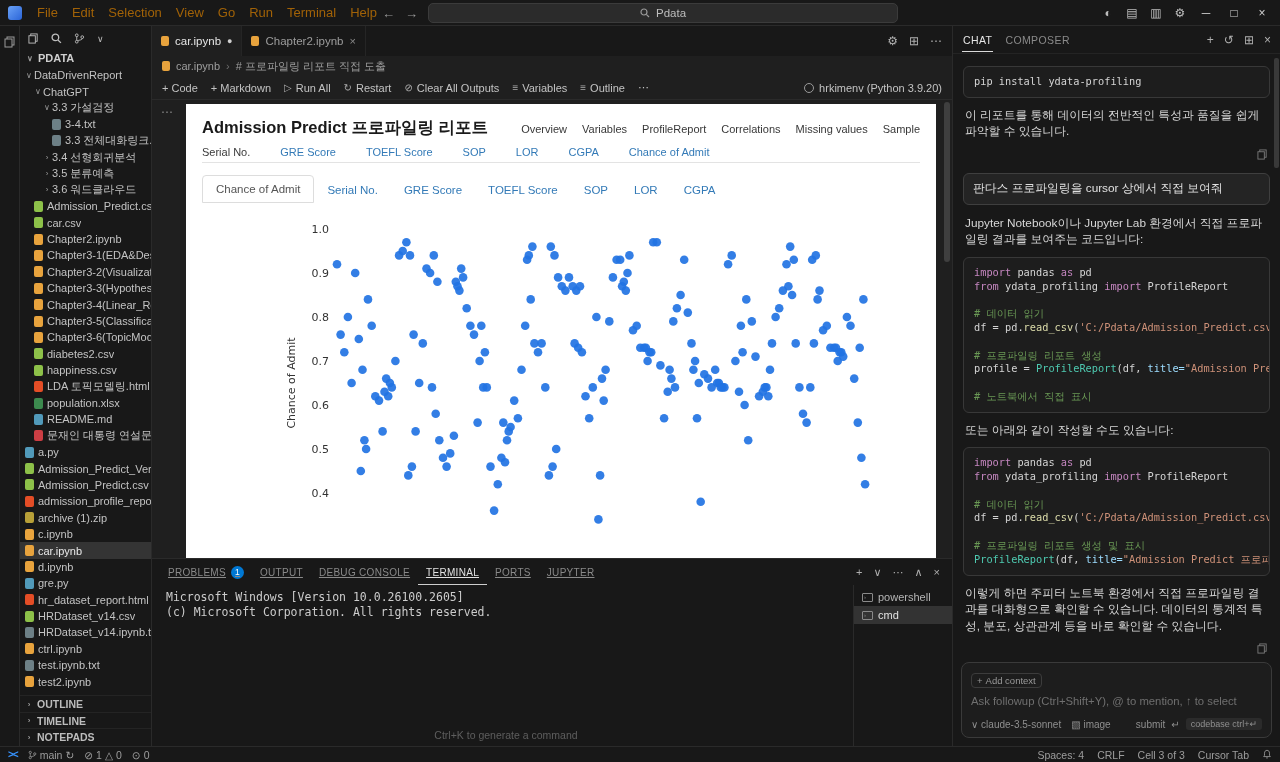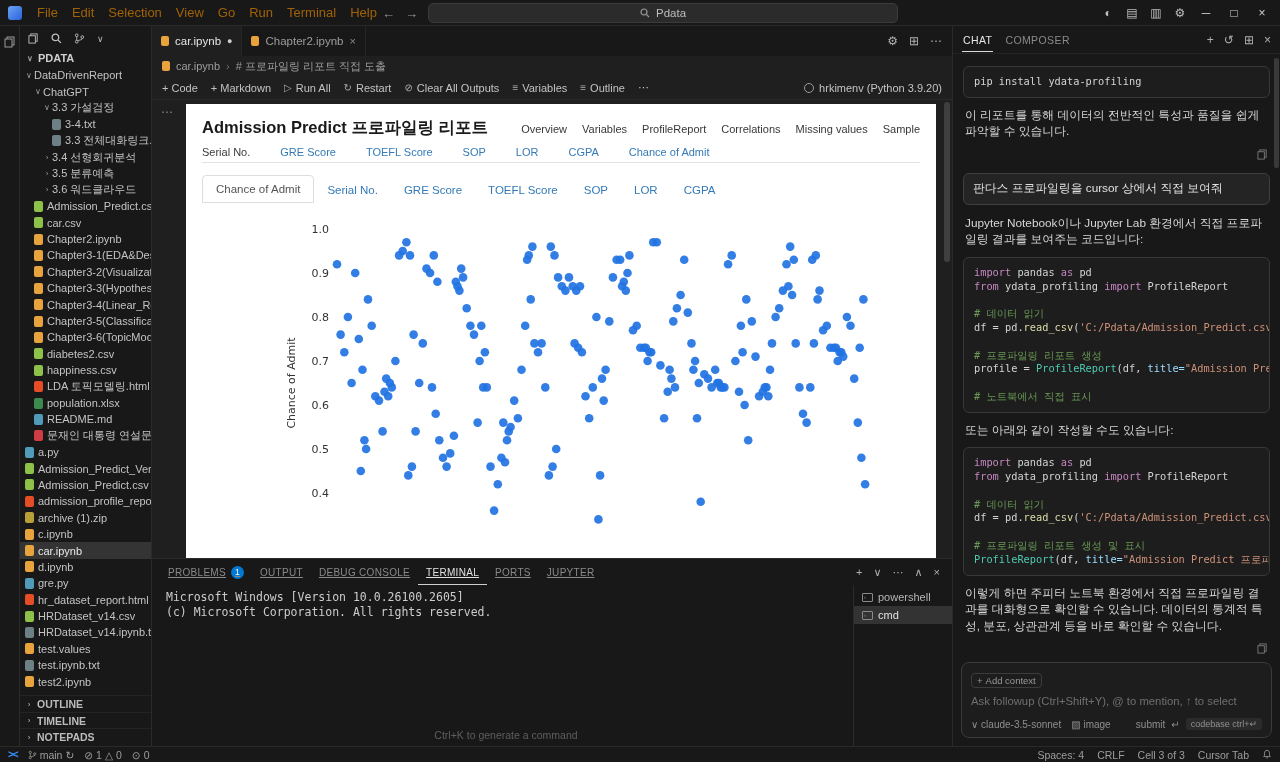--- a/index.html
+++ b/index.html
@@ -328,21 +328,21 @@
           <div class="trow" style="padding-left: 4px;">
             <span class="fic fic-csv"></span>
             <span class="flabel">HRDataset_v14.csv</span>
           </div>
           <div class="trow" style="padding-left: 4px;">
             <span class="fic fic-txt"></span>
             <span class="flabel">HRDataset_v14.ipynb.txt</span>
           </div>
           <div class="trow" style="padding-left: 4px;">
             <span class="fic fic-ipynb"></span>
-            <span class="flabel">test.values</span>
+            <span class="flabel">ctrl.ipynb</span>
           </div>
           <div class="trow" style="padding-left: 4px;">
             <span class="fic fic-txt"></span>
             <span class="flabel">test.ipynb.txt</span>
           </div>
           <div class="trow" style="padding-left: 4px;">
             <span class="fic fic-ipynb"></span>
             <span class="flabel">test2.ipynb</span>
           </div>
         </div>

